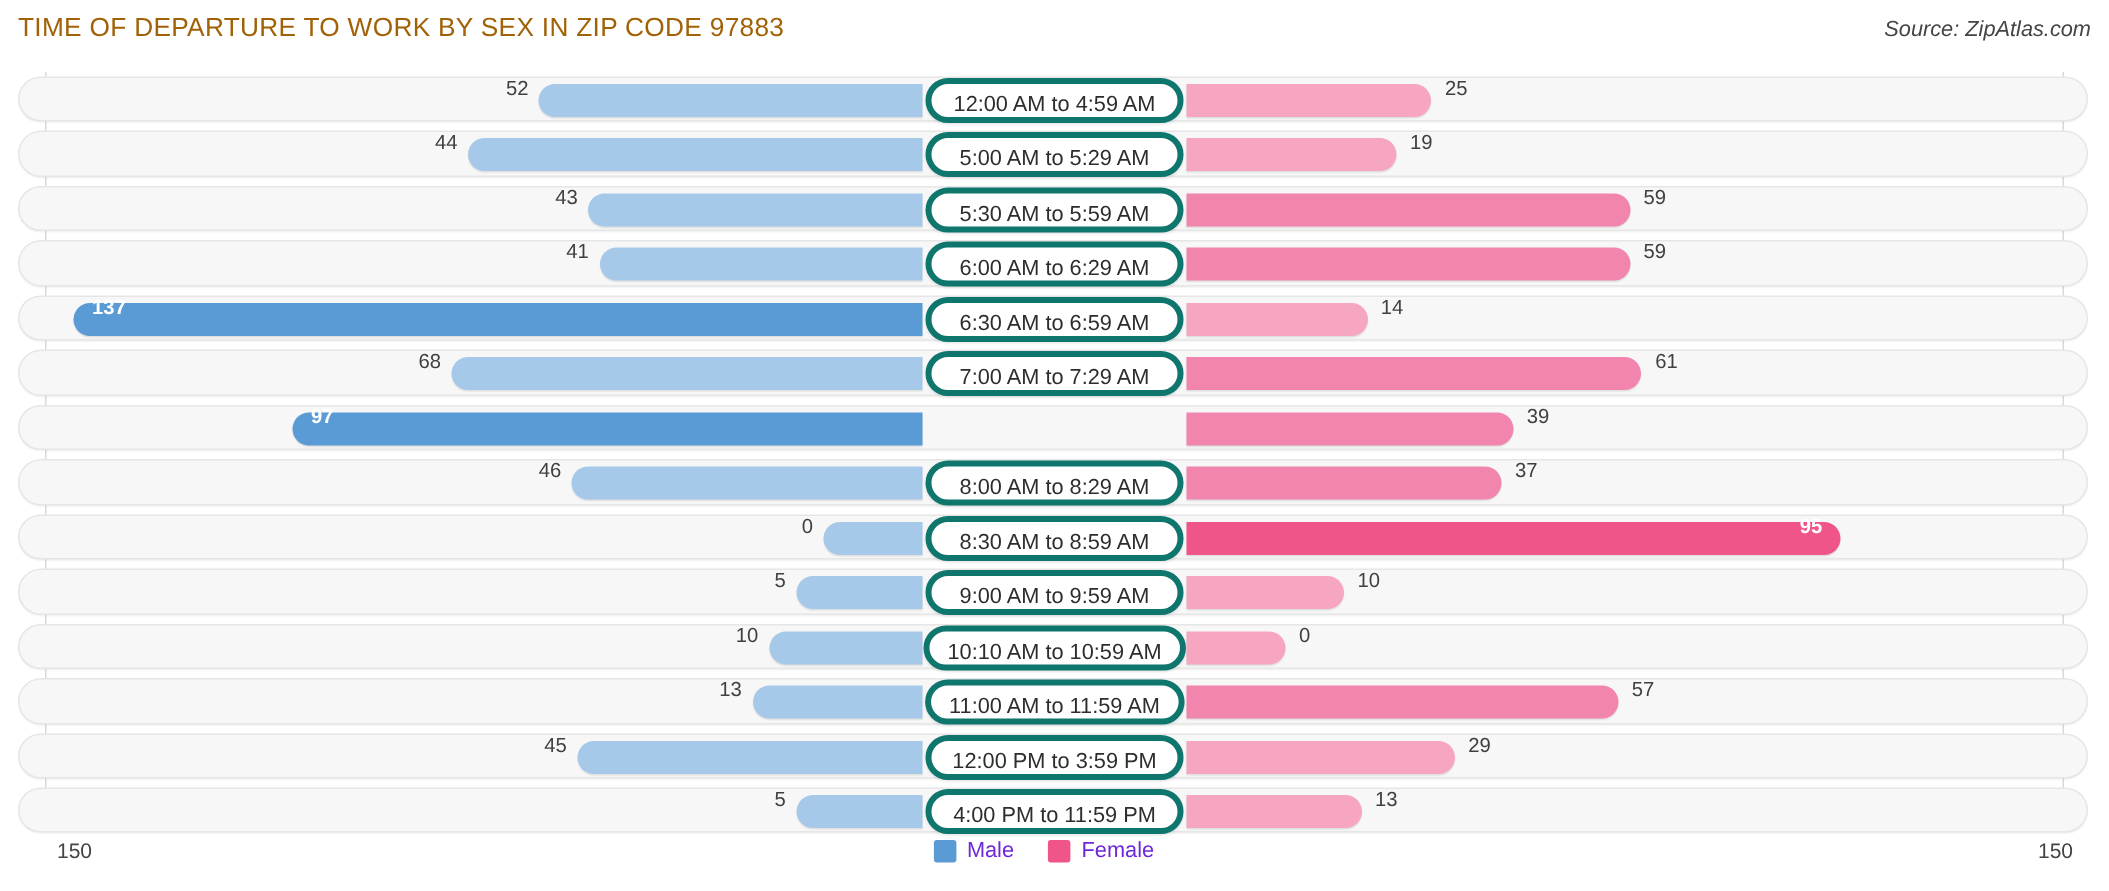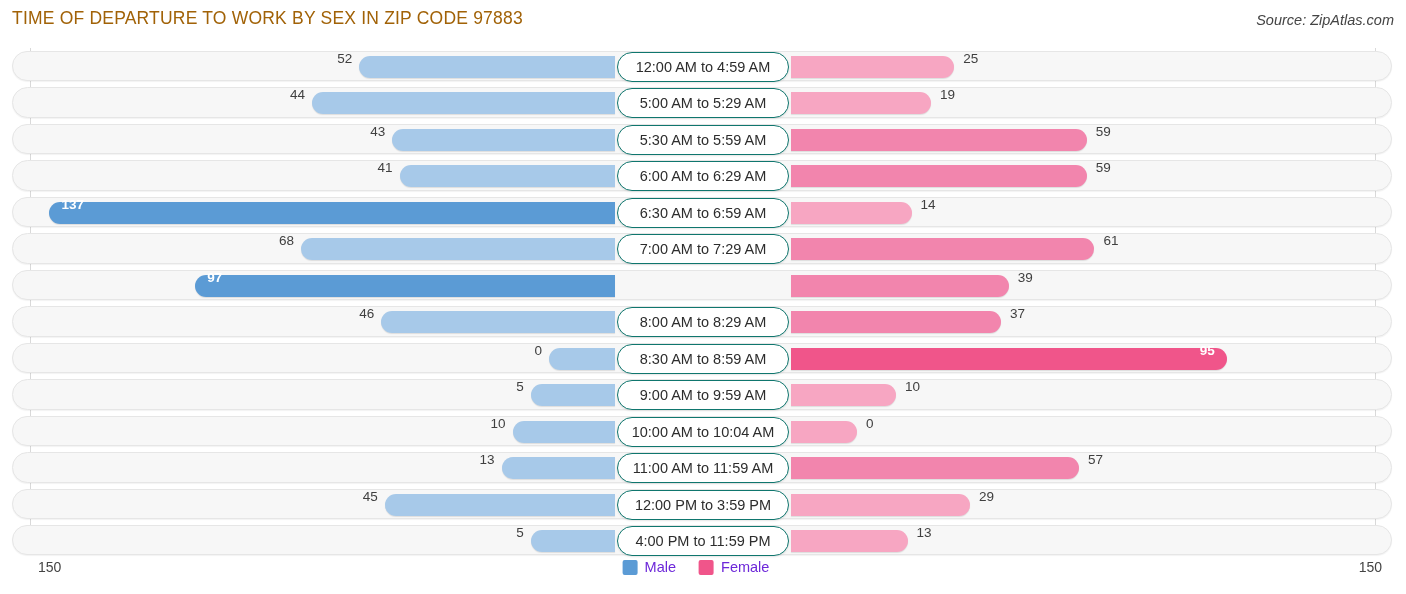--- a/index.html
+++ b/index.html
@@ -73,21 +73,21 @@
   .val-in {
     color: #ffffff; font-weight: 600;
   }
 
   
   .cat {
     position: absolute; top: 4px; height: 30px; line-height: 29px;
     left: 50%; transform: translateX(-50%);
     min-width: 172px; padding: 0 12px;
     background: #ffffff;
-    border: 1px solid #0f766e;
+    border: 4px solid #0f766e;
     border-radius: 15px;
     text-align: center;
     font-size: 14.5px; color: #2d2d2d; white-space: nowrap;
     box-shadow: 0 1px 2px rgba(0,0,0,.10);
     z-index: 4;
   }
 
   
   .footer { position: absolute; left: 0; top: 553px; width: 1406px; height: 41px; }
   .axis-val {
@@ -195,21 +195,21 @@
         <div class="bar bar-female" style="width: 104.933px; background: rgb(247, 166, 194);"></div>
         <div class="val val-out-right" style="left: 904.933px;">10</div>
         <div class="cat">9:00 AM to 9:59 AM</div>
       </div>
       <div class="row">
         <div class="track"></div>
         <div class="bar bar-male" style="width: 102.467px; background: rgb(167, 201, 233);"></div>
         <div class="val val-out-left" style="left: 12px; width: 493.533px;">10</div>
         <div class="bar bar-female" style="width: 66px; background: rgb(247, 166, 194);"></div>
         <div class="val val-out-right" style="left: 866px;">0</div>
-        <div class="cat">10:00 AM to 10:04 AM</div>
+        <div class="cat">10:10 AM to 10:59 AM</div>
       </div>
       <div class="row">
         <div class="track"></div>
         <div class="bar bar-male" style="width: 113.407px; background: rgb(167, 201, 233);"></div>
         <div class="val val-out-left" style="left: 12px; width: 482.593px;">13</div>
         <div class="bar bar-female" style="width: 287.92px; background: rgb(242, 133, 173);"></div>
         <div class="val val-out-right" style="left: 1087.92px;">57</div>
         <div class="cat">11:00 AM to 11:59 AM</div>
       </div>
       <div class="row">

